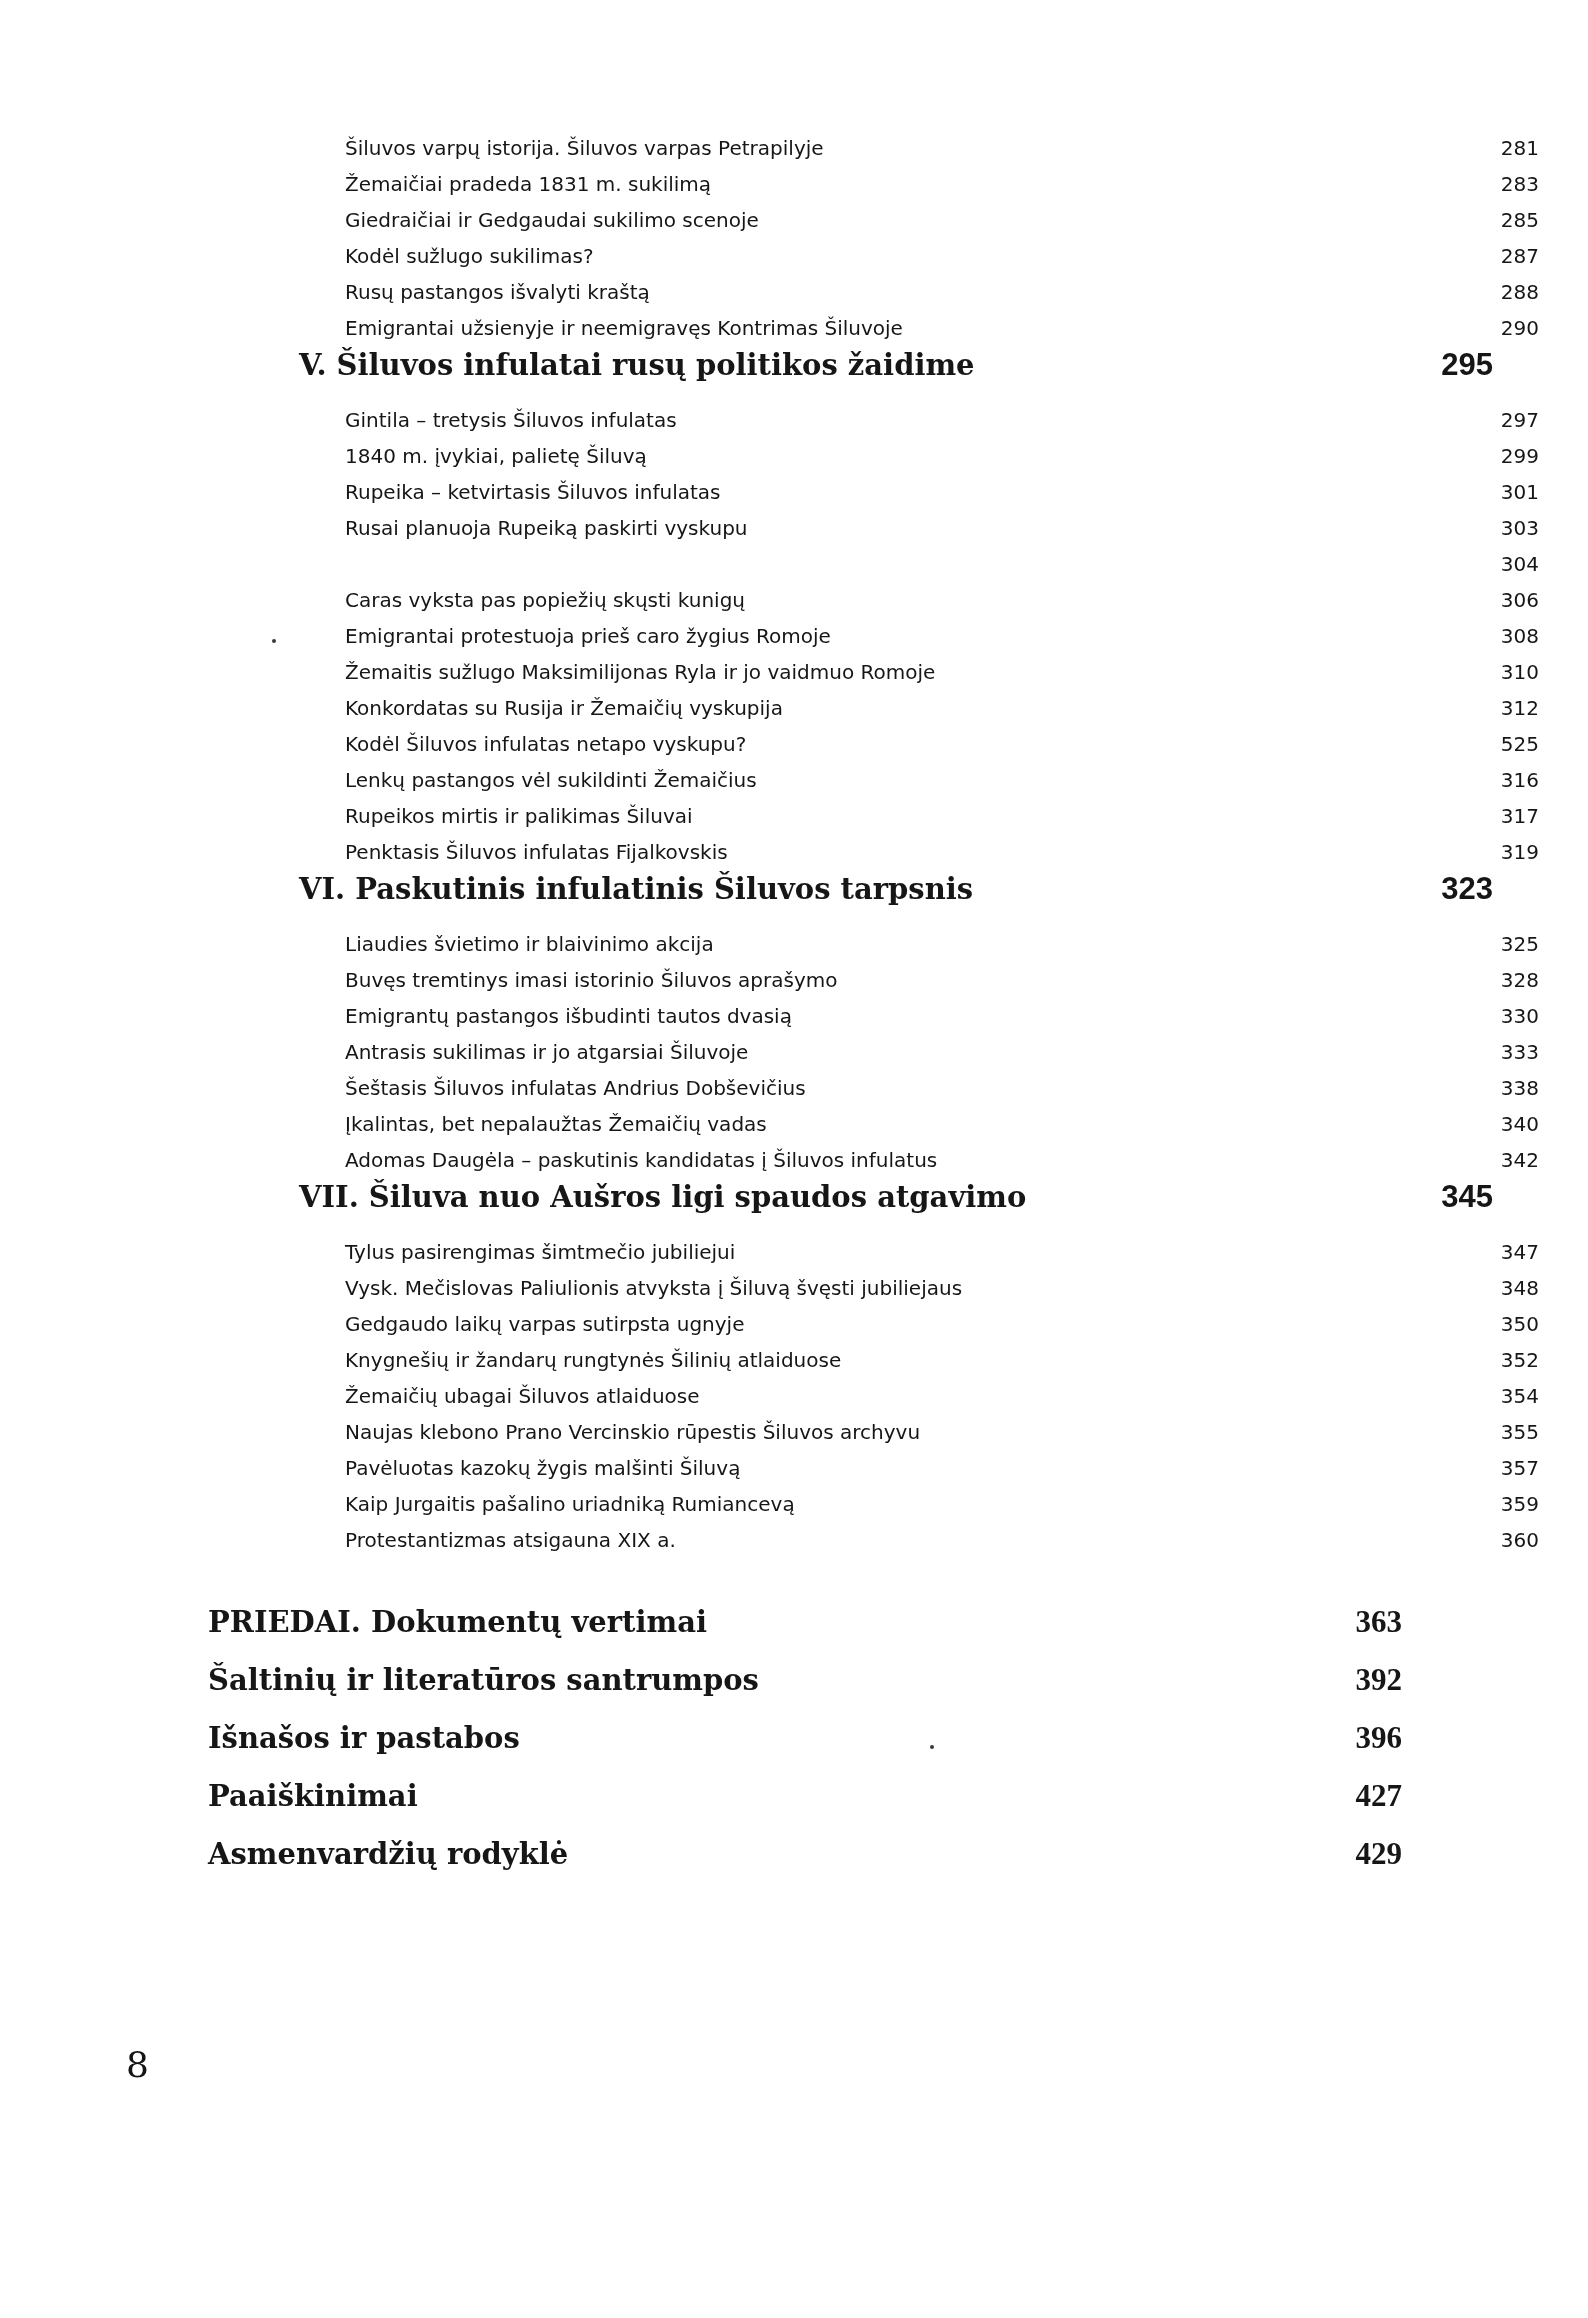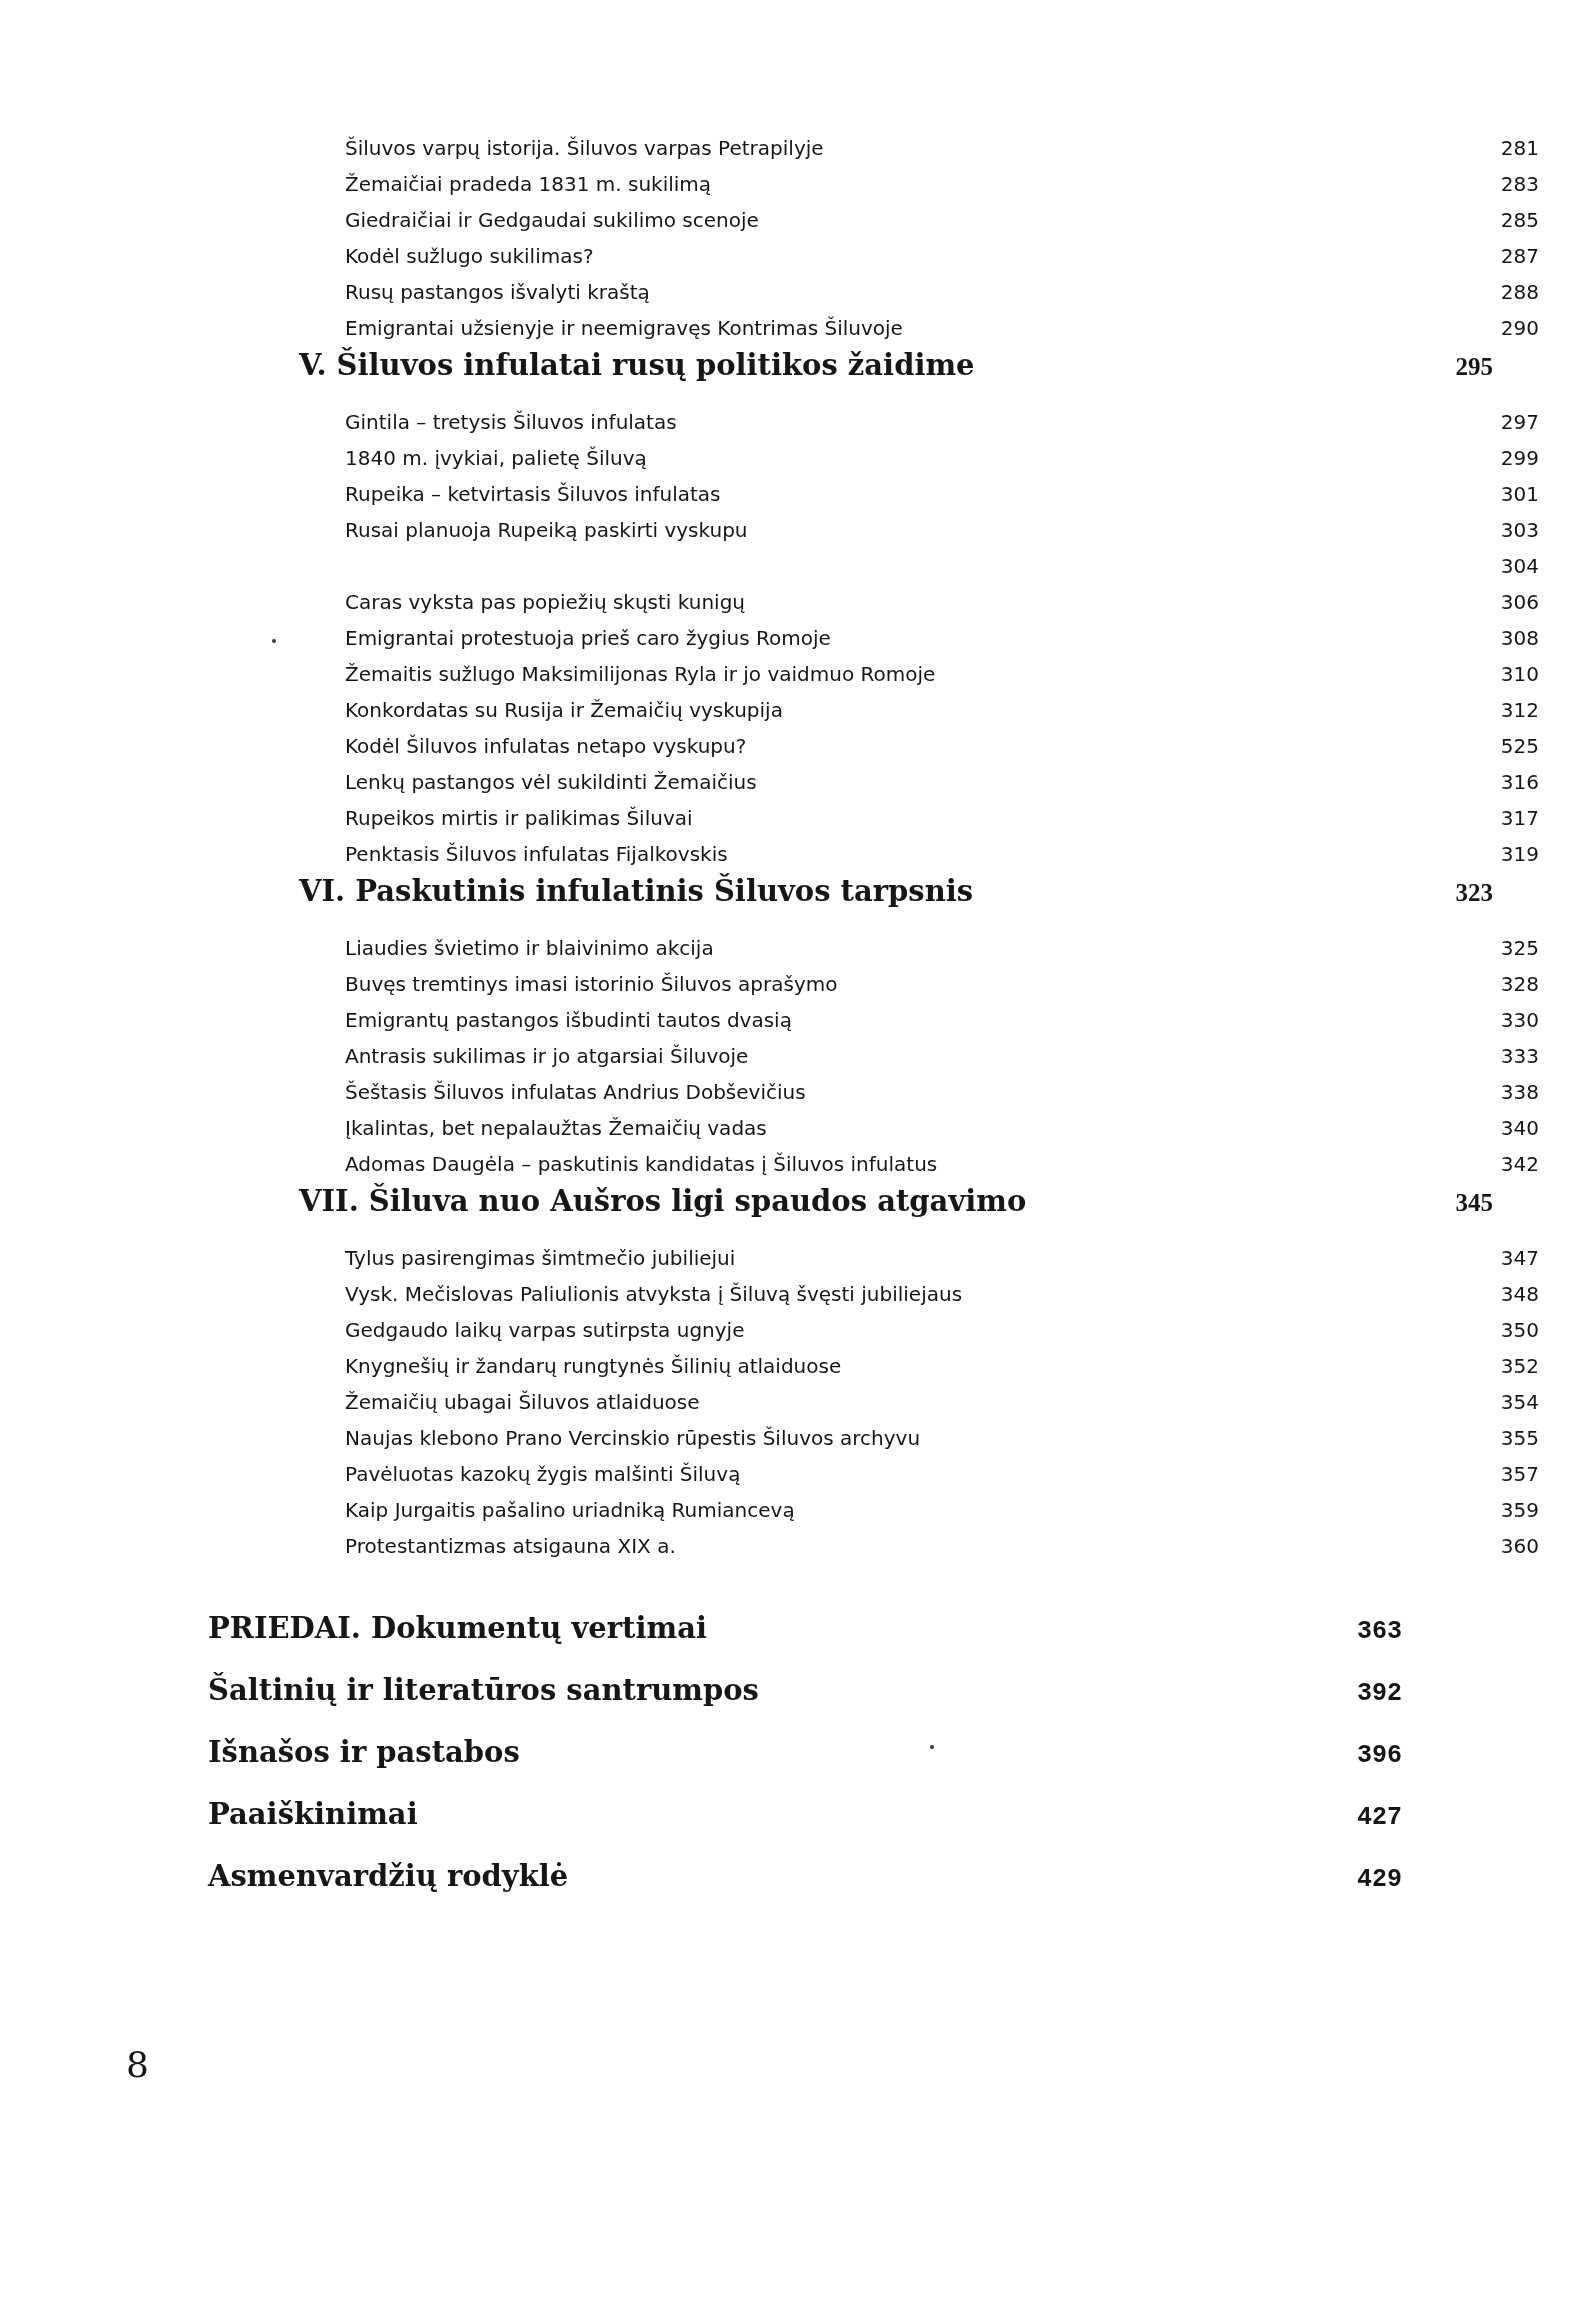--- a/index.html
+++ b/index.html
@@ -59,39 +59,39 @@
   .section-row {
     font-family: "DejaVu Serif", serif;
     font-size: 29px;
     line-height: 38px;
     font-weight: 700;
     padding-left: 91px;
     margin-bottom: 18px;
   }
   .section-row .page-num {
     width: 62px;
-    font-family: Liberation Serif, serif;
-    font-size: 25px;
+    font-family: Liberation Sans, sans-serif;
+    font-size: 31px;
     font-weight: 700;
   }
 
   
   .major-row {
     font-family: "DejaVu Serif", serif;
     font-size: 29px;
     line-height: 38px;
     font-weight: 700;
     padding-left: 0px;
     margin-top: 0px;
     margin-bottom: 20px;
   }
   .major-row .page-num {
     width: 62px;
-    font-family: Liberation Mono, monospace;
-    font-size: 25px;
+    font-family: Liberation Serif, serif;
+    font-size: 31px;
     font-weight: 700;
   }
   #major-block {
     margin-top: 45px;
   }
 
   .page-number-footer {
     position: absolute;
     left: 126px;
     top: 2044px;

